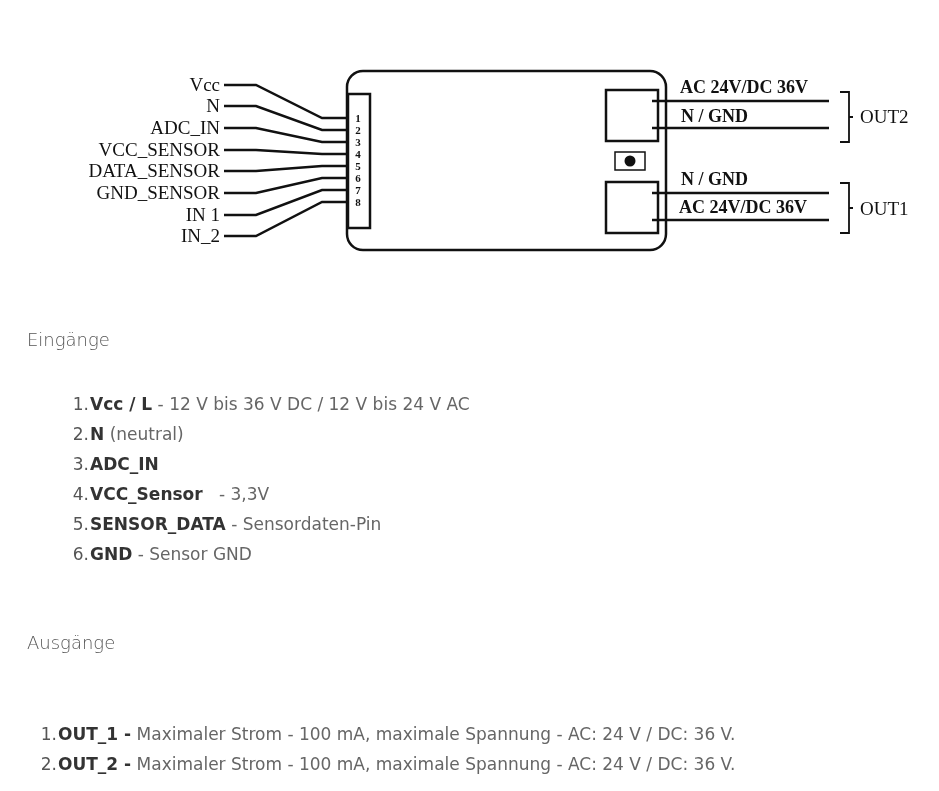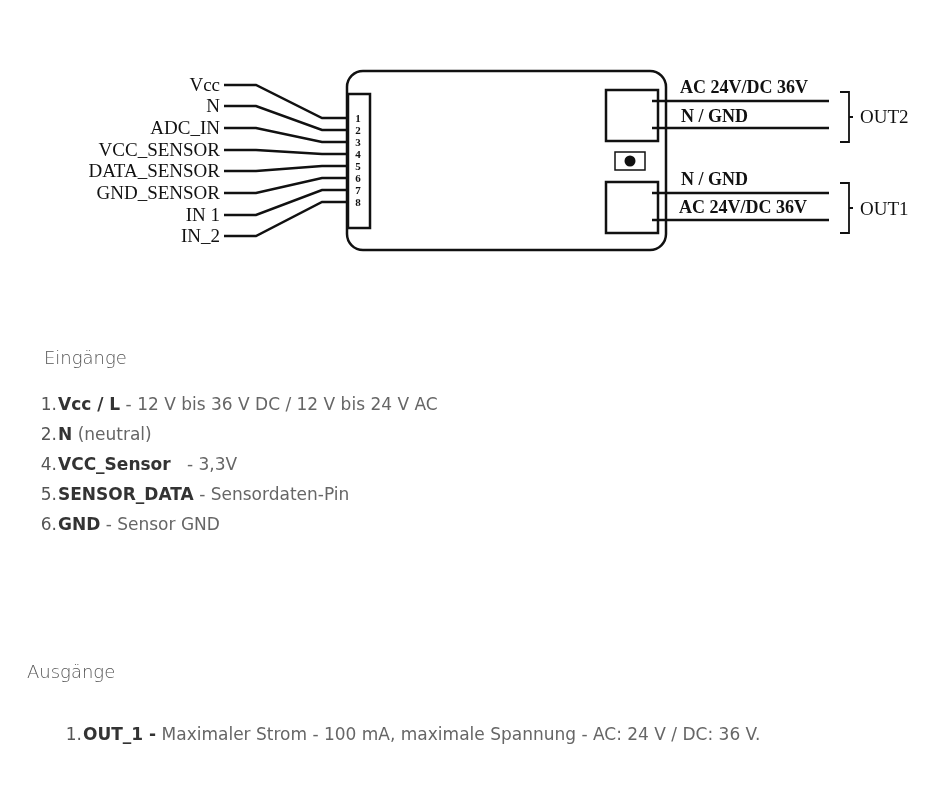--- a/index.html
+++ b/index.html
@@ -69,26 +69,28 @@
 
   <text class="dtext" x="680" y="93" font-size="18" font-weight="bold">AC 24V/DC 36V</text>
   <text class="dtext" x="681" y="122" font-size="18" font-weight="bold">N / GND</text>
   <text class="dtext" x="681" y="185" font-size="18" font-weight="bold">N / GND</text>
   <text class="dtext" x="679" y="213" font-size="18" font-weight="bold">AC 24V/DC 36V</text>
   <text class="dtext" x="860" y="123" font-size="19">OUT2</text>
   <text class="dtext" x="860" y="215" font-size="19">OUT1</text>
 </svg>
 
 <div class="doc">
-  <div class="heading" style="top:347px;margin-left:17px;">Eingänge</div>
-  <ol class="list" id="inputs-list" style="top:389px;">
+  <div class="heading" style="top:329px;">Eingänge</div>
+  <ol class="list" id="inputs-list" style="top:389px;padding-left:32px;">
       <li><span class="num">1.</span><span class="key">Vcc / L</span><span class="desc" style="white-space: pre;"> - 12 V bis 36 V DC / 12 V bis 24 V AC</span></li>
       <li><span class="num">2.</span><span class="key">N</span><span class="desc" style="white-space: pre;"> (neutral)</span></li>
+      <li><span class="num">3.</span><span class="key">ADC_IN</span><span class="desc" style="white-space: pre;"></span></li>
       <li><span class="num">4.</span><span class="key">VCC_Sensor</span><span class="desc" style="white-space: pre; text-align: right;">   - 3,3V</span></li>
       <li><span class="num">5.</span><span class="key">SENSOR_DATA</span><span class="desc" style="white-space: pre; text-align: center;"> - Sensordaten-Pin</span></li>
       <li><span class="num">6.</span><span class="key">GND</span><span class="desc" style="white-space: pre; text-align: right;"> - Sensor GND</span></li>
     </ol>
 
-  <div class="heading" style="top:661px;">Ausgänge</div>
-  <ol class="list" id="outputs-list" style="top:719px;margin-left:25px;">
+  <div class="heading" style="top:632px;">Ausgänge</div>
+  <ol class="list" id="outputs-list" style="top:719px;">
       <li><span class="num">1.</span><span class="key">OUT_1 -</span><span class="desc" style="white-space: pre;"> Maximaler Strom - 100 mA, maximale Spannung - AC: 24 V / DC: 36 V.</span></li>
+      <li><span class="num">2.</span><span class="key">OUT_2 -</span><span class="desc" style="white-space: pre;"> Maximaler Strom - 100 mA, maximale Spannung - AC: 24 V / DC: 36 V.</span></li>
     </ol>
 </div>
 
 </body></html>

